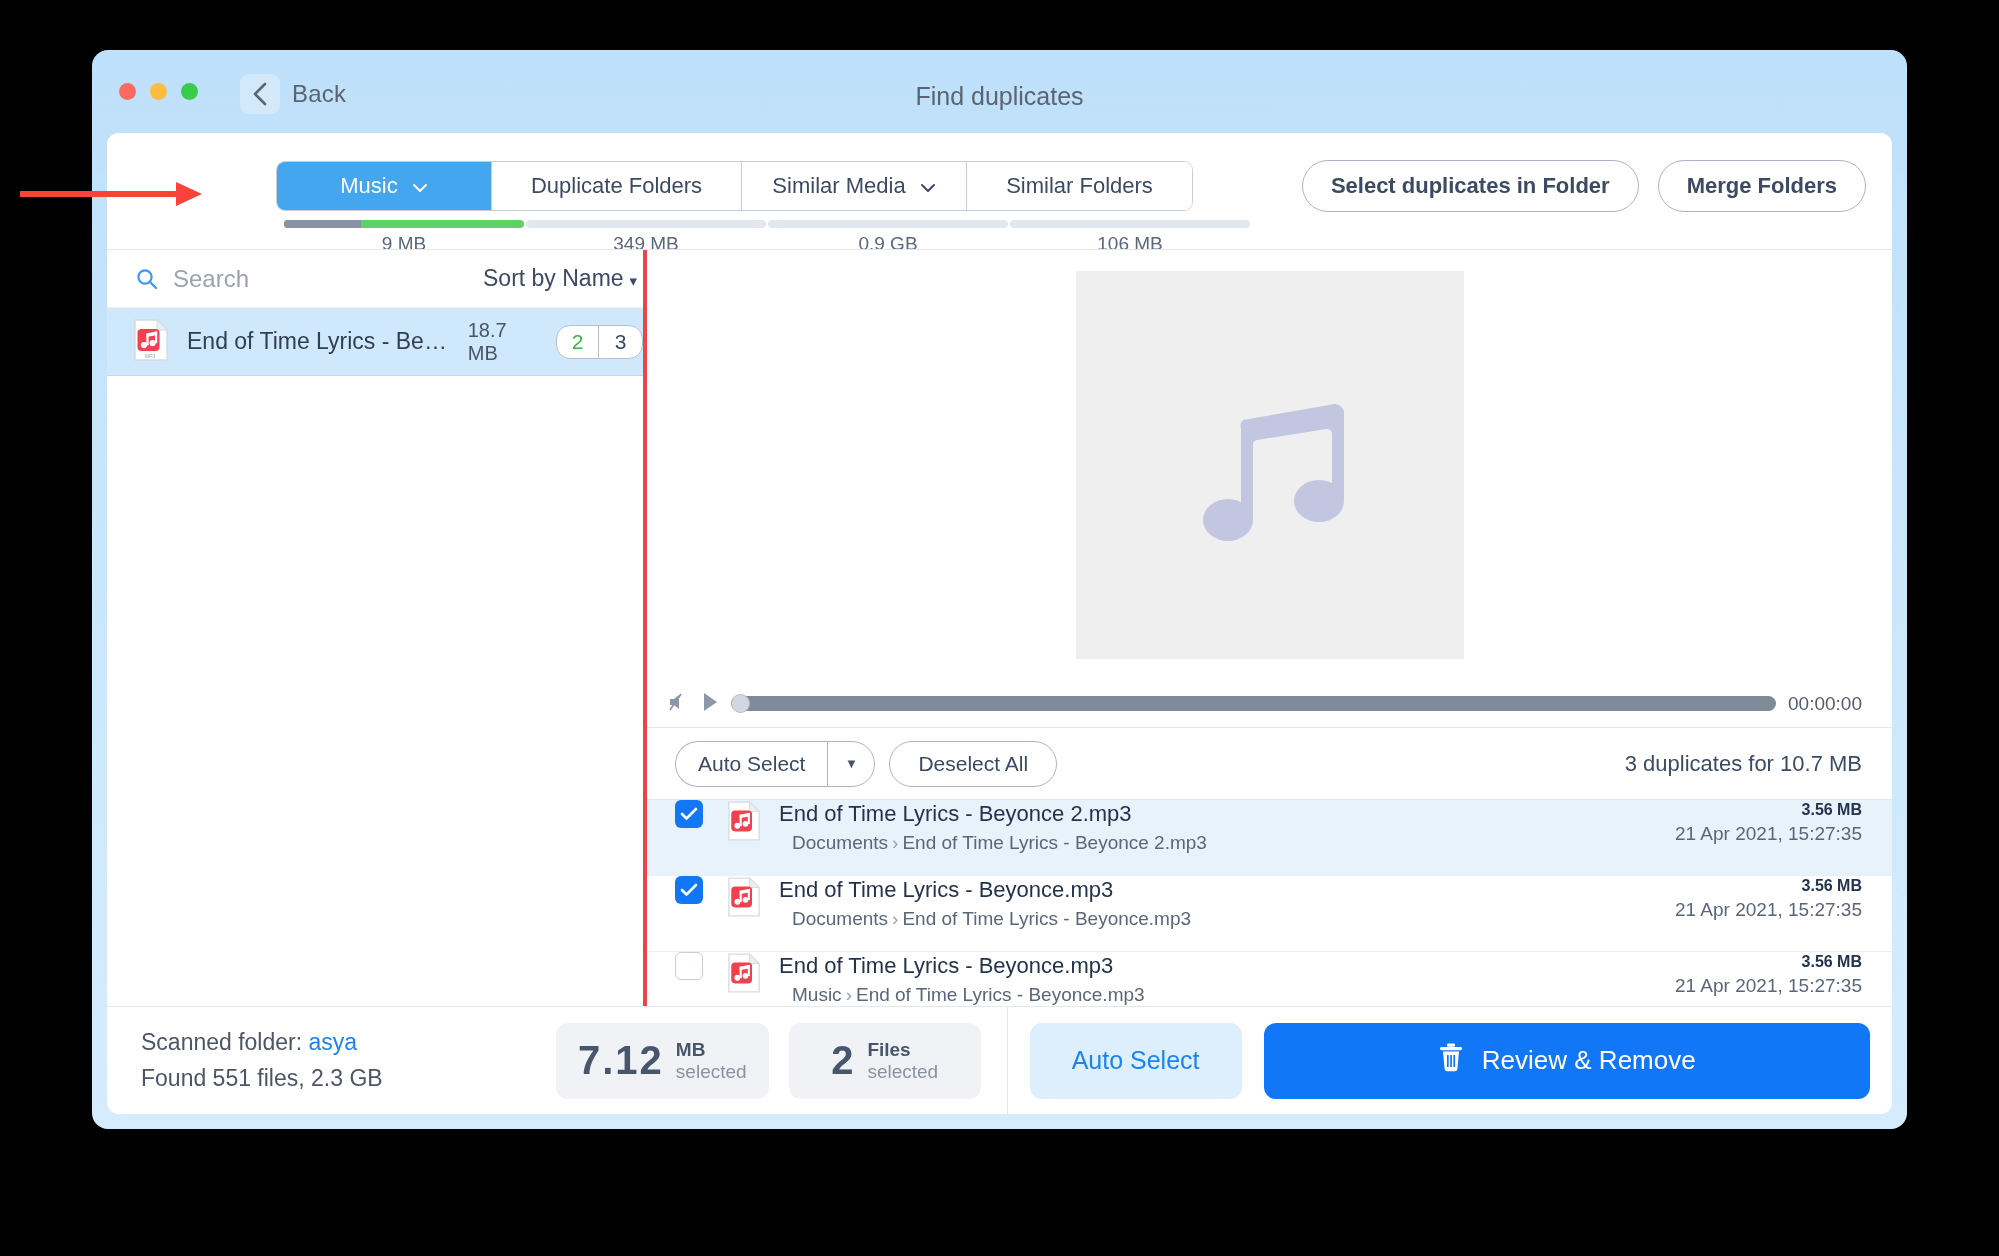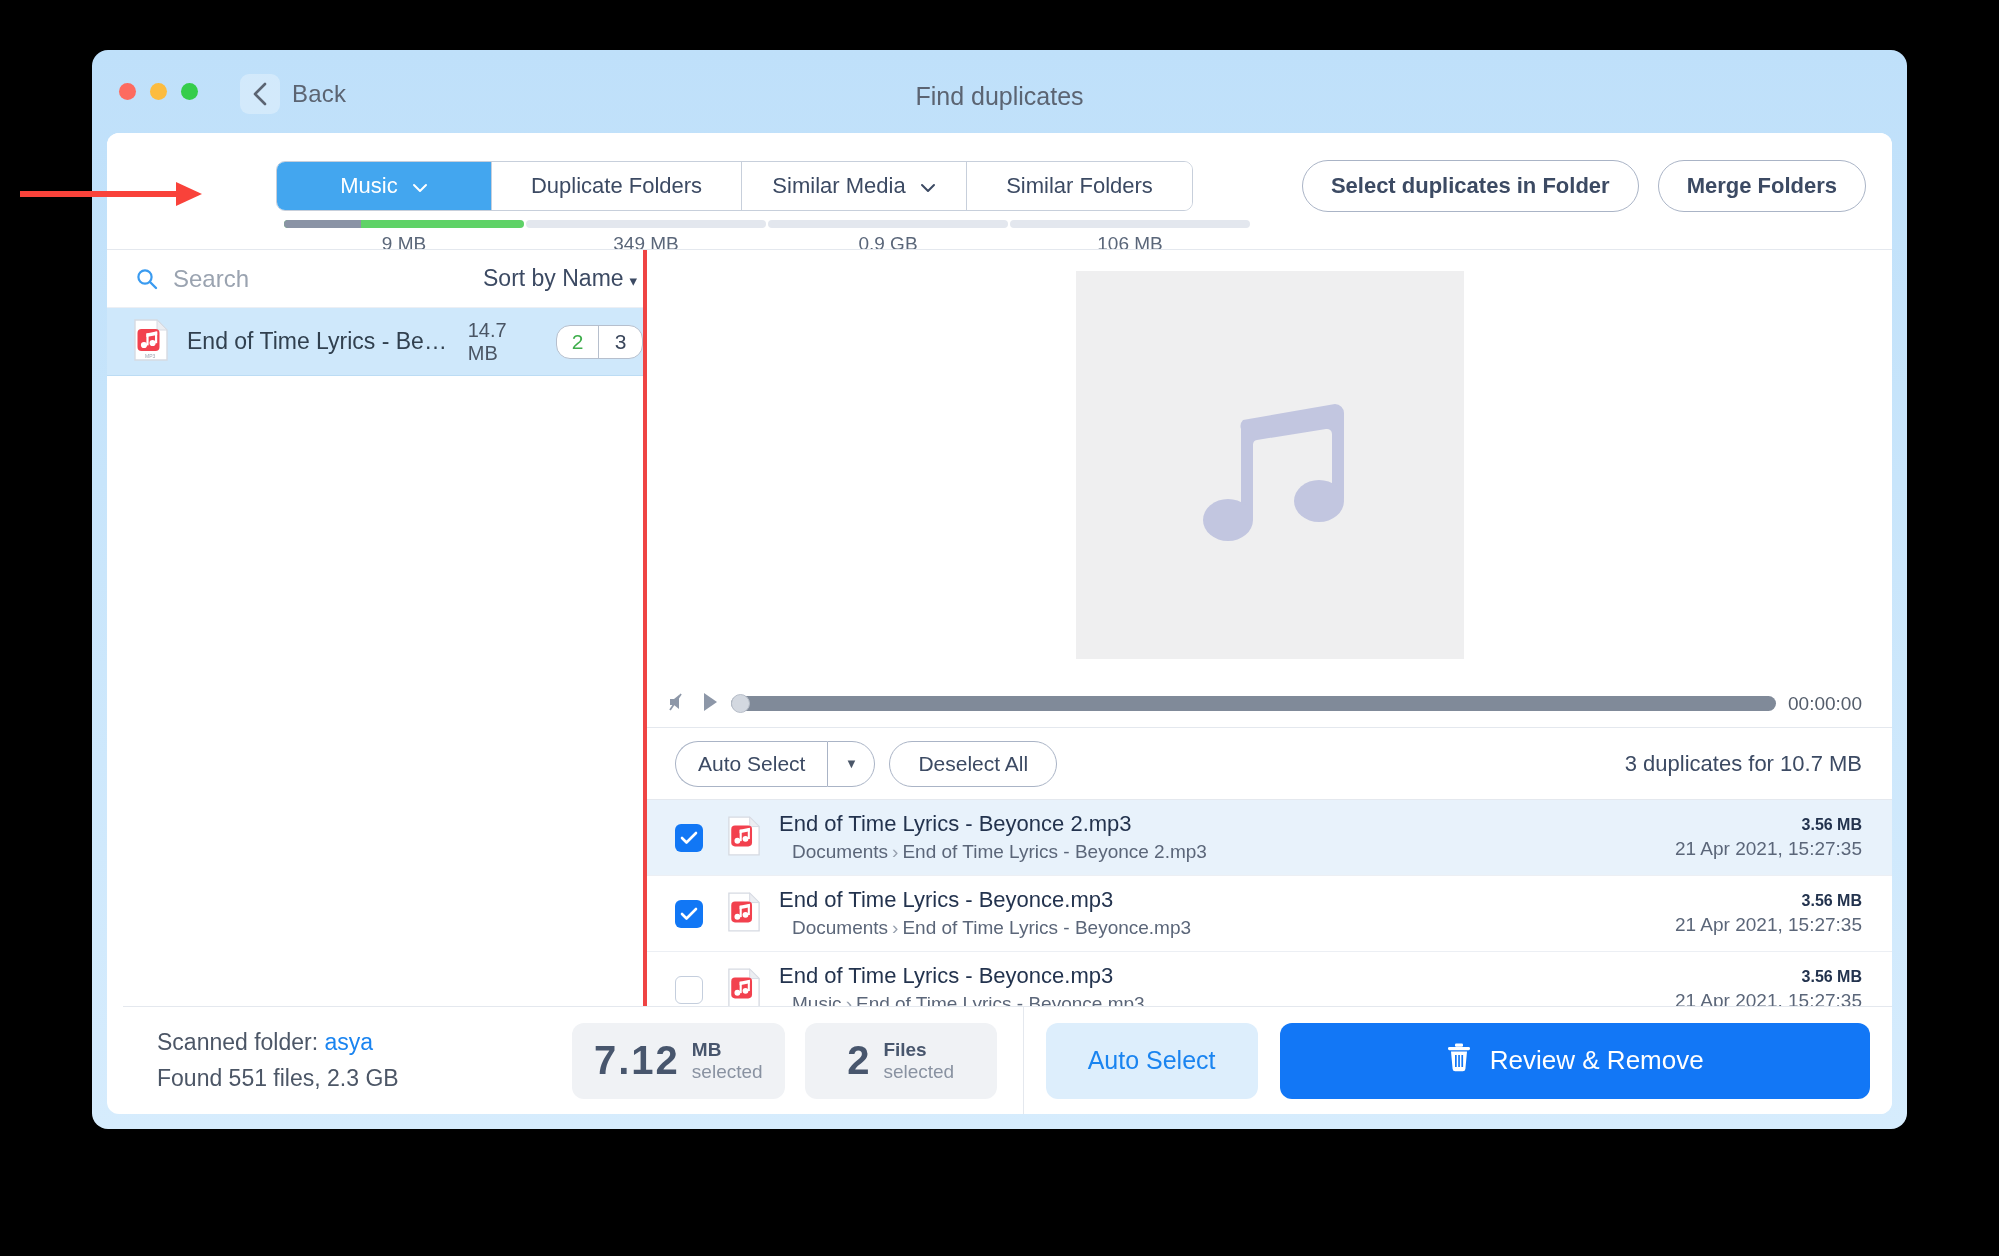--- a/index.html
+++ b/index.html
@@ -188,21 +188,21 @@
     margin-left: 14px; height: 46px; padding: 0 28px;
     display:flex; align-items:center;
     border:1px solid #aab4c6; border-radius: 23px; background:#fff;
     font-size: 21px; color:#3c4a63;
   }
   .dup-summary { margin-left:auto; font-size: 22px; color:#3c4a63; }
 
   
   .dup-list { flex:1; overflow:hidden; }
   .dup-row {
-    height: 76px; display:flex; align-items:center;
+    height: 76px; display:flex; align-items:flex-start;
     padding: 0 30px 0 28px; border-bottom:1px solid #eceff4;
     position:relative;
   }
   .dup-row.sel { background:#e8f2fb; }
   .chk {
     width: 28px; height:28px; border-radius:6px; flex:0 0 auto;
     display:flex; align-items:center; justify-content:center;
   }
   .chk.on { background:#1177f5; }
   .chk.off { background:#fff; border:1.5px solid #c4cedd; }
@@ -210,21 +210,21 @@
   .row-texts { margin-left: 18px; flex:1; min-width:0; }
   .row-name { font-size: 22px; color:#23334e; line-height:1.25; }
   .row-path { font-size: 19px; color:#5b6679; line-height:1.35; margin-top:2px;margin-left:13px; }
   .row-path .sepc { color:#97a0ae; margin: 0 4px; }
   .row-right { text-align:right; flex:0 0 auto; }
   .row-size { font-size: 16px; color:#23334e; font-weight:bold; line-height:1.25; }
   .row-date { font-size: 19px; color:#5b6679; margin-top:3px; }
 
   
   .footer {
-    position:absolute; left:16px; right:0; bottom:0; height: 108px;
+    position:absolute; left:0; right:0; bottom:0; height: 108px;
     background:#fff; border-top:1px solid #e4e8ee;
     display:flex; align-items:center; padding: 0 22px 0 34px;
   }
   .scan-info { width: 415px; }
   .scan-line { font-size: 23px; color:#4c5666; line-height: 1.55; }
   .scan-folder { color:#1a84f0; }
   .stat-box {
     height: 76px; min-width: 192px; border-radius: 12px; background:#f0f2f5;
     display:flex; align-items:center; justify-content:center; gap: 12px;
     padding: 0 22px; margin-right: 20px;
@@ -354,21 +354,21 @@
               <rect x="4.5" y="11" width="22" height="22" rx="4" fill="#f2414e"></rect>
               <circle cx="11" cy="27" r="3.1" fill="#fff"></circle>
                 <circle cx="19.6" cy="25" r="3.1" fill="#fff"></circle>
               <rect x="13.4" y="15.4" width="2.2" height="12" fill="#fff"></rect>
                 <rect x="22" y="13.8" width="2.2" height="11.4" fill="#fff"></rect>
               <path d="M13.4 15.4 L24.2 13.3 L24.2 17 L13.4 19.1 z" fill="#fff"></path>
               <text x="12" y="40" font-size="5" fill="#9aa2af" font-family="Liberation Sans">MP3</text>
             </svg>
           </span>
           <span class="group-name">End of Time Lyrics - Be…</span>
-          <span class="group-size">14.7 MB</span>
+          <span class="group-size">18.7 MB</span>
           <span class="cnt-pill">
             <span class="cnt-a">2</span>
             <span class="cnt-b">3</span>
           </span>
         </div>
       </div>
 
       <div class="detail">
 
         <div class="preview">

